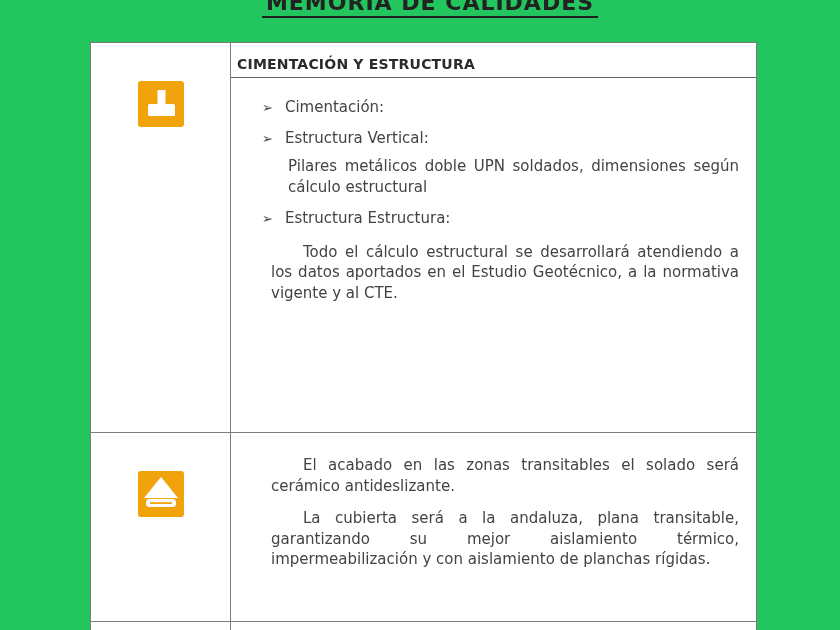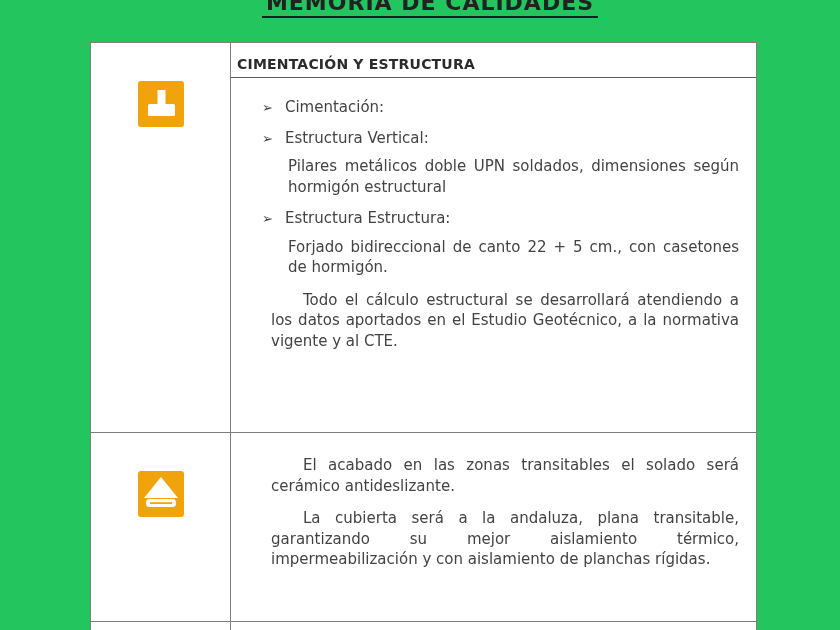--- a/index.html
+++ b/index.html
@@ -93,26 +93,25 @@
       <div class="sec-head">CIMENTACIÓN Y ESTRUCTURA</div>
       <div class="sec-body">
         <div class="bullet-line">
           <span class="bullet-glyph">➢</span>
           <span>Cimentación:</span>
         </div>
         <div class="bullet-line">
           <span class="bullet-glyph">➢</span>
           <span>Estructura Vertical:</span>
         </div>
-        <p class="sub-para">Pilares metálicos doble UPN soldados, dimensiones según hormigón estructural</p>
+        <p class="sub-para">Pilares metálicos doble UPN soldados, dimensiones según cálculo estructural</p>
         <div class="bullet-line">
           <span class="bullet-glyph">➢</span>
           <span>Estructura Estructura:</span>
         </div>
-        <p class="sub-para">Forjado bidireccional de canto 22 + 5 cm., con casetones de hormigón.</p>
         <p class="flush-para">Todo el cálculo estructural se desarrollará atendiendo a los datos aportados en el Estudio Geotécnico, a la normativa vigente y al CTE.</p>
       </div>
     </div>
 
     <div class="cell icon-cell">
       <svg class="icon-box" viewBox="0 0 46 46">
         <rect x="0" y="0" width="46" height="46" rx="3" fill="#F0A30A"></rect>
         <polygon points="23,6 40,27 6,27" fill="#ffffff"></polygon>
         <rect x="8" y="28" width="30" height="8" rx="3.5" fill="#ffffff"></rect>
         <rect x="12" y="31.2" width="22" height="1.8" fill="#F0A30A"></rect>

